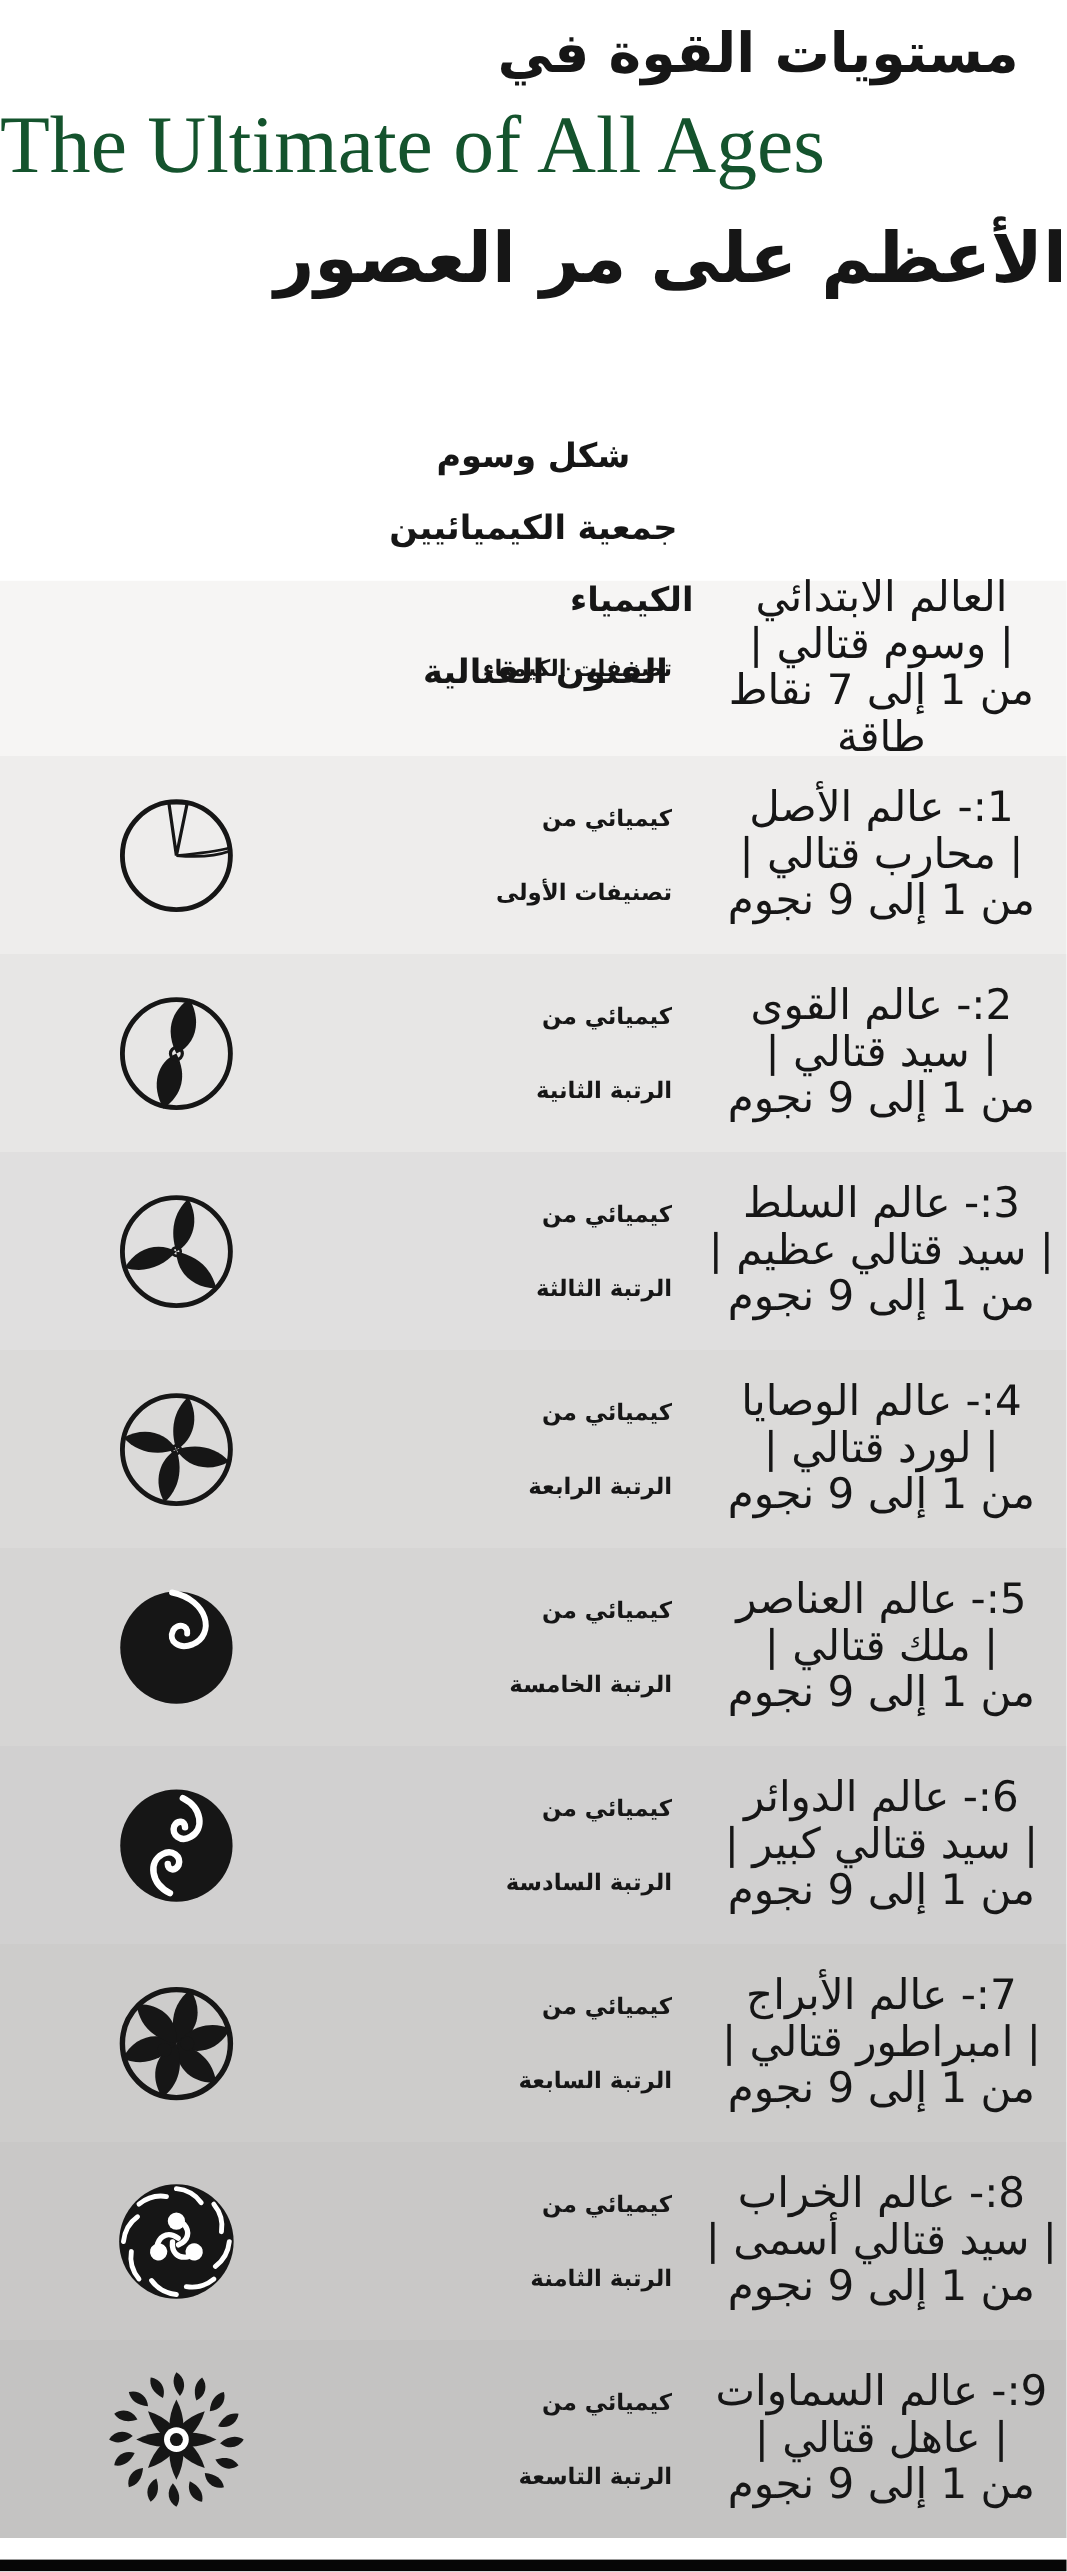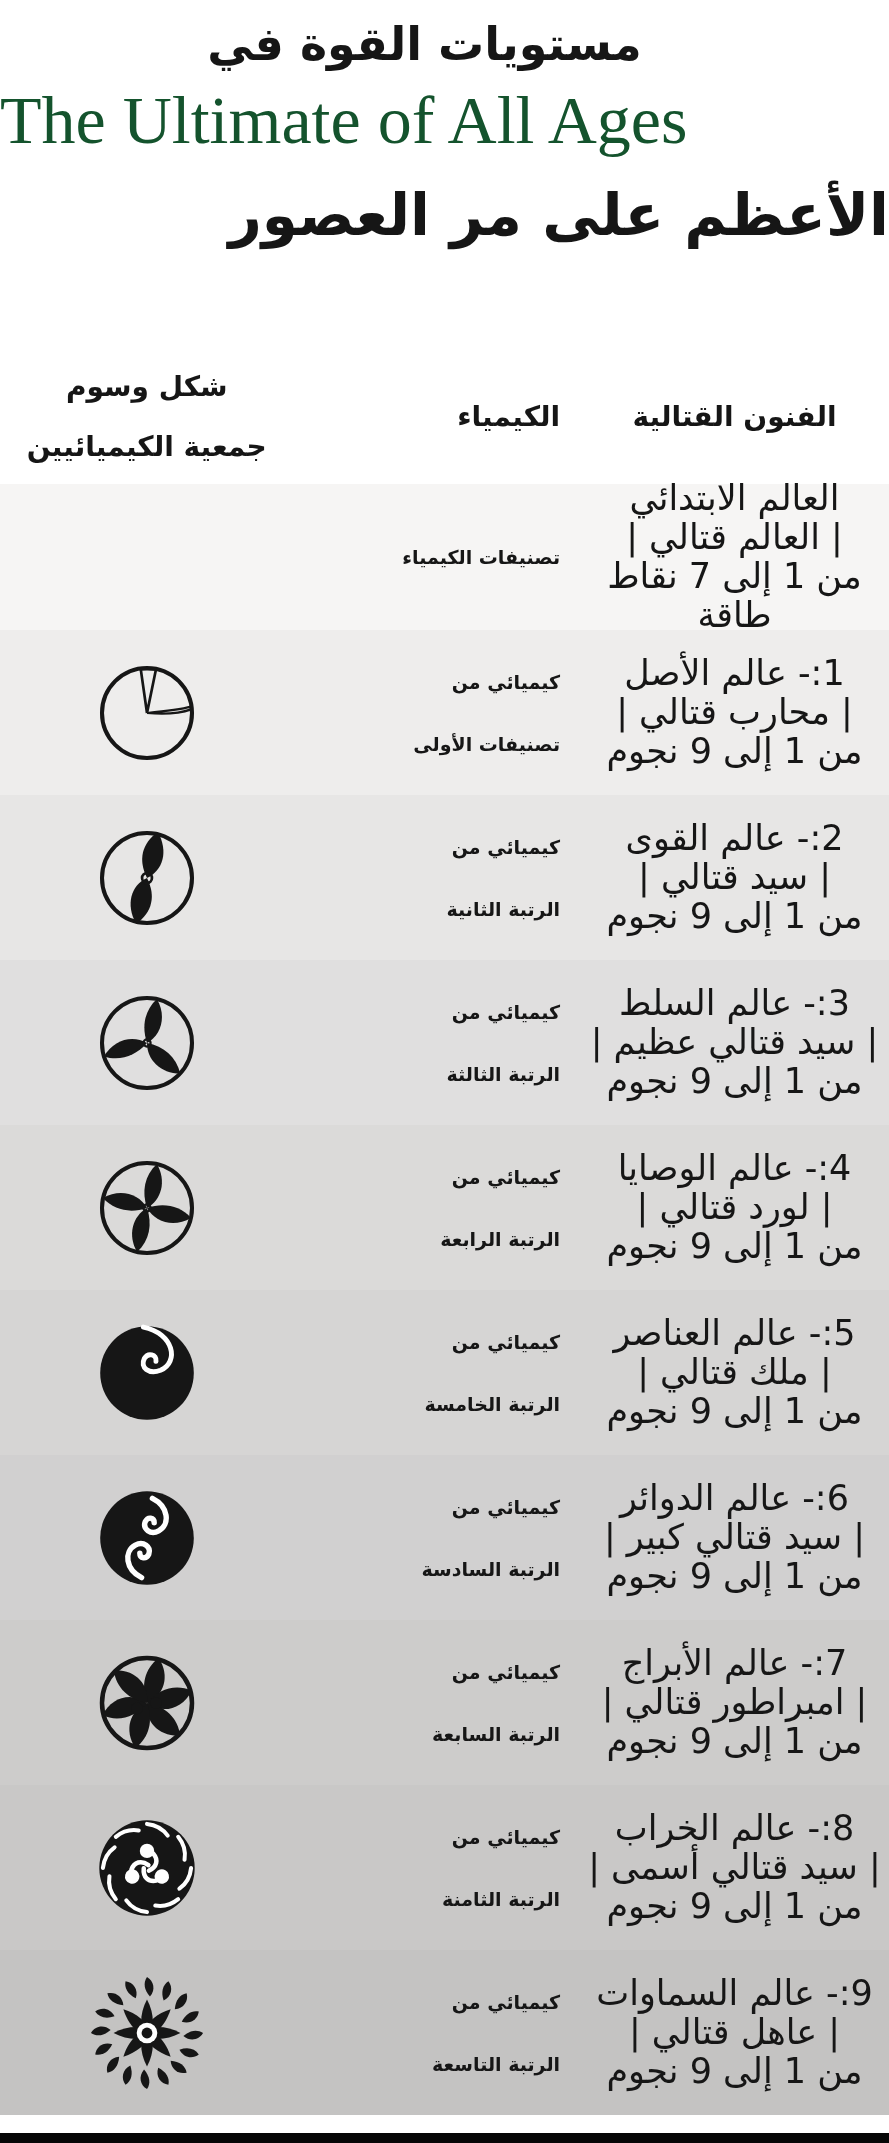--- a/index.html
+++ b/index.html
@@ -1,28 +1,28 @@
 <!DOCTYPE html>
 <html><head>
 <meta charset="utf-8">
 <style>
   html,body{margin:0;padding:0;background:#ffffff;}
   .page{width:889px;height:2143px;overflow:hidden;background:#ffffff;color:#161616;
         font-family:"DejaVu Sans",sans-serif;}
   
   .hdr{height:350px;}
-  .title-ar{direction:rtl;text-align:center;padding:16px 40px 0 0;
+  .title-ar{direction:rtl;text-align:right;padding:16px 40px 0 0;
             font-size:46px;font-weight:bold;line-height:1.25;}
   .title-en{text-align:left;margin-top:6px;font-size:68px;line-height:1.2;
             font-family:"Liberation Serif","DejaVu Serif",serif;color:#14532d;}
   .subtitle-ar{direction:rtl;text-align:right;margin-top:18px;font-size:58px;
                font-weight:bold;line-height:1.25;}
   
   .t-row{display:flex;flex-direction:row;align-items:center;width:889px;}
-  .t-head{height:134px;background:#ffffff;}
+  .t-head{height:134px;background:#ffffff;flex-direction:column;}
   .cell{box-sizing:border-box;}
   .badge-cell{width:33%;display:flex;justify-content:center;align-items:center;}
   .chem-cell{width:30%;direction:rtl;text-align:right;}
   .martial-cell{width:37%;direction:rtl;text-align:center;padding-left:20px;}
   .head-line{font-size:28px;font-weight:bold;line-height:60px;}
   .chem-line{font-size:19px;font-weight:bold;line-height:62px;}
   .martial-line{font-size:35px;font-weight:normal;line-height:39px;}
   .r0{height:146px;}
   .r{height:165px;}
   
@@ -66,21 +66,21 @@
     </div>
   </div>
 
   <div class="t-row r0" style="background-color: rgb(246, 245, 244);">
     <div class="cell badge-cell"></div>
     <div class="cell chem-cell" dir="rtl">
       <div class="chem-line">تصنيفات الكيمياء</div>
     </div>
     <div class="cell martial-cell" dir="rtl">
       <div class="martial-line">العالم الابتدائي</div>
-      <div class="martial-line">| العالم قتالي |</div>
+      <div class="martial-line">| وسوم قتالي |</div>
       <div class="martial-line">من 1 إلى 7 نقاط طاقة</div>
     </div>
   </div>
 
   <div class="t-row r" style="background-color: rgb(238, 237, 236);">
     <div class="cell badge-cell">
       <svg width="108" height="108" viewBox="0 0 120 120">
         <circle cx="60" cy="60" r="50" fill="none" stroke="#161616" stroke-width="4.5"></circle>
         <path d="M60 60 L53 11 M60 60 L70 11.5 M53 11 L70 11.5" fill="none" stroke="#161616" stroke-width="3"></path>
         <path d="M60 60 C82 58 98 56 109 53 M60 60 C82 62 98 60 109 56" fill="none" stroke="#161616" stroke-width="2.5"></path>

